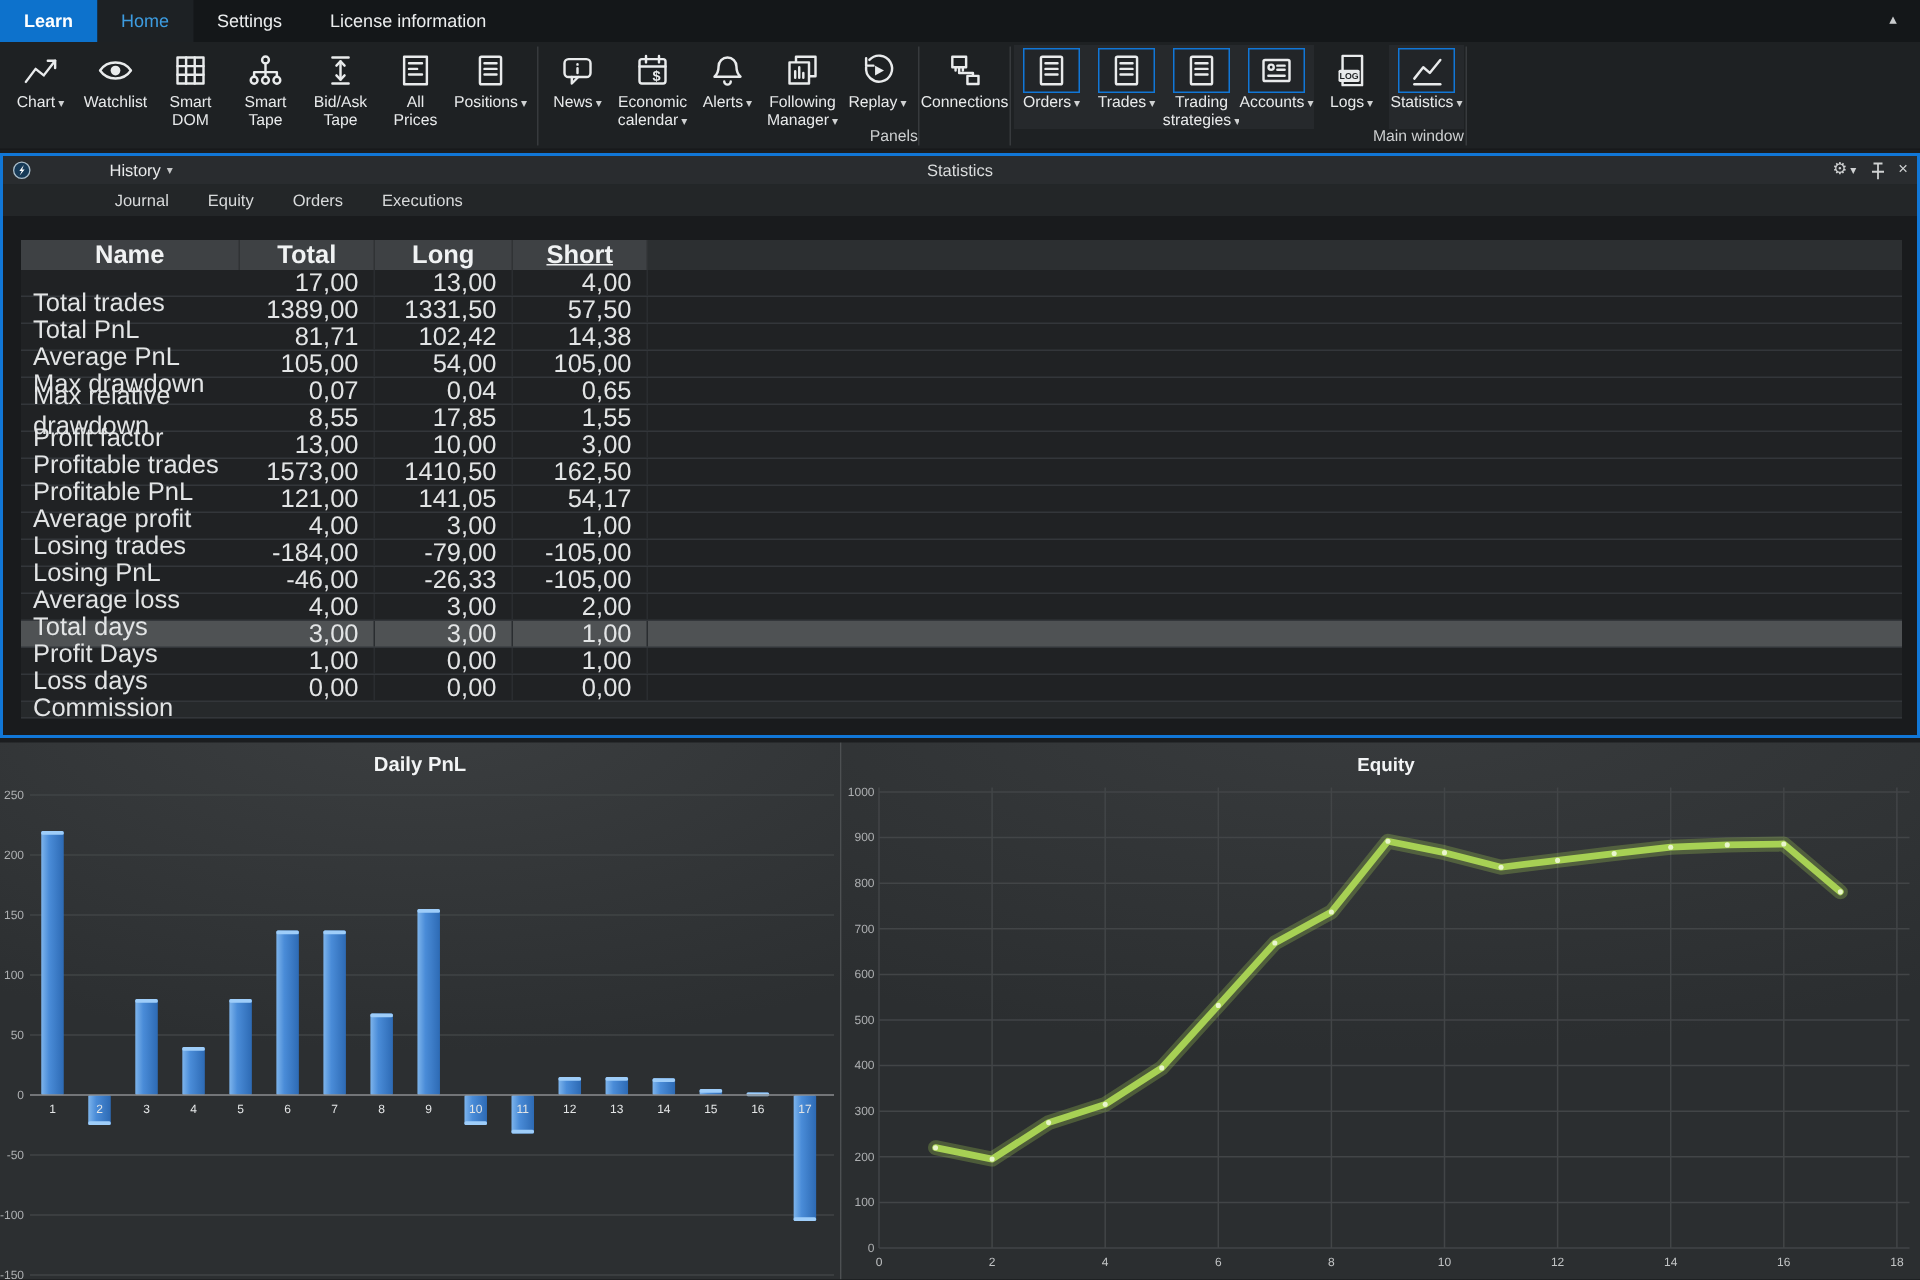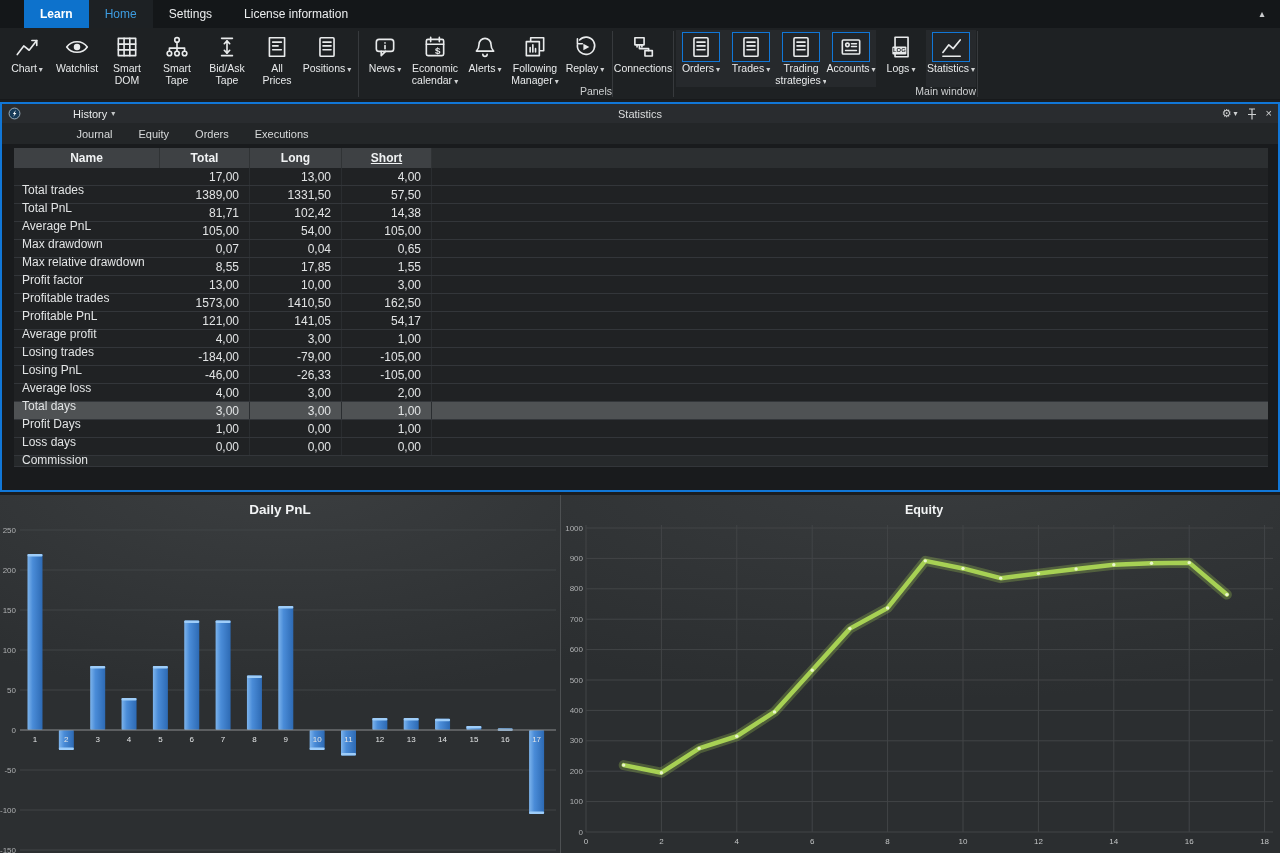--- a/index.html
+++ b/index.html
@@ -35,21 +35,21 @@
   .win-title { color:#e8eaeb;padding-left:47px; }
   .win-dd { font-size:8px; color:#c5c7c8; margin-left:4px; }
   .panel-title { position:absolute; left:0; right:0; text-align:center; font-size:11px; color:#dadcdd; pointer-events:none; }
   .hdr-icons { position:absolute; right:6px; top:0; height:19px; display:flex; align-items:center; gap:9px; }
   .hdr-ic { color:#cfd1d2; font-size:11px; line-height:1; display:flex; align-items:center; }
   .hdr-ic .dd { font-size:8px; margin-left:2px; }
   .panel-tabs { height:21px; background:#232628; display:flex; align-items:stretch; }
   .ptab { padding:0 13px; display:flex; align-items:center; font-size:11px; color:#d8dadb; }
   .ptab.active { background:#151719; color:#3399dd;margin-top:47px; }
 
-  .stat-table { position:absolute; top:44px; left:12px; right:10px; font-size:12px; }
+  .stat-table { position:absolute; top:56px; left:12px; right:10px; font-size:17px; }
   .t-head { display:flex; height:20px; font-weight:bold; }
   .t-head .hc { background:#3e4144; display:flex; align-items:center; justify-content:center; border-right:1px solid #303335; color:#f0f2f3; }
   .t-head .h-fill { flex:1; background:#2c2f31; border-right:none; }
   .t-row { display:flex; height:18px; background:#202224; border-bottom:1px solid #33363a; }
   .t-row.selected { background:#4f5254; }
   .t-row .c { display:flex; align-items:center; border-right:1px solid #2a2d30; color:#e2e4e5; }
   .c.name { width:146px; padding-left:8px;margin-top:22px; }
   .c.num { justify-content:flex-end; padding-right:10px; }
   .c.total{ width:90px; } .c.long{ width:92px; } .c.short{ width:90px; }
   .c.fill { flex:1; border-right:none; }
@@ -60,21 +60,21 @@
   .charts { position:absolute; top:495px; left:0; width:1280px; height:358px; display:flex; }
   .chart-box { height:358px; position:relative; }
   .chart-left { width:560px; background:radial-gradient(ellipse 120% 90% at 50% -10%, #3c3f41 0%, #2c2f31 75%); }
   .chart-right { width:720px; border-left:1px solid #4d5052; background:radial-gradient(ellipse 120% 90% at 50% -10%, #393c3e 0%, #2b2e30 75%); }
   svg text { font-family:"Liberation Sans",sans-serif; }
 </style>
 </head>
 <body>
 
 <div class="topbar">
-  <div id="app-tabs" style="display:flex;padding-left:24px;">
+  <div id="app-tabs" style="display:flex;">
       <div class="apptab learn">Learn</div>
       <div class="apptab current">Home</div>
       <div class="apptab ">Settings</div>
       <div class="apptab ">License information</div>
     </div>
   <div class="collapse-btn">▴</div>
 </div>
 
 <div class="ribbon">
   <div id="ribbon-groups">

